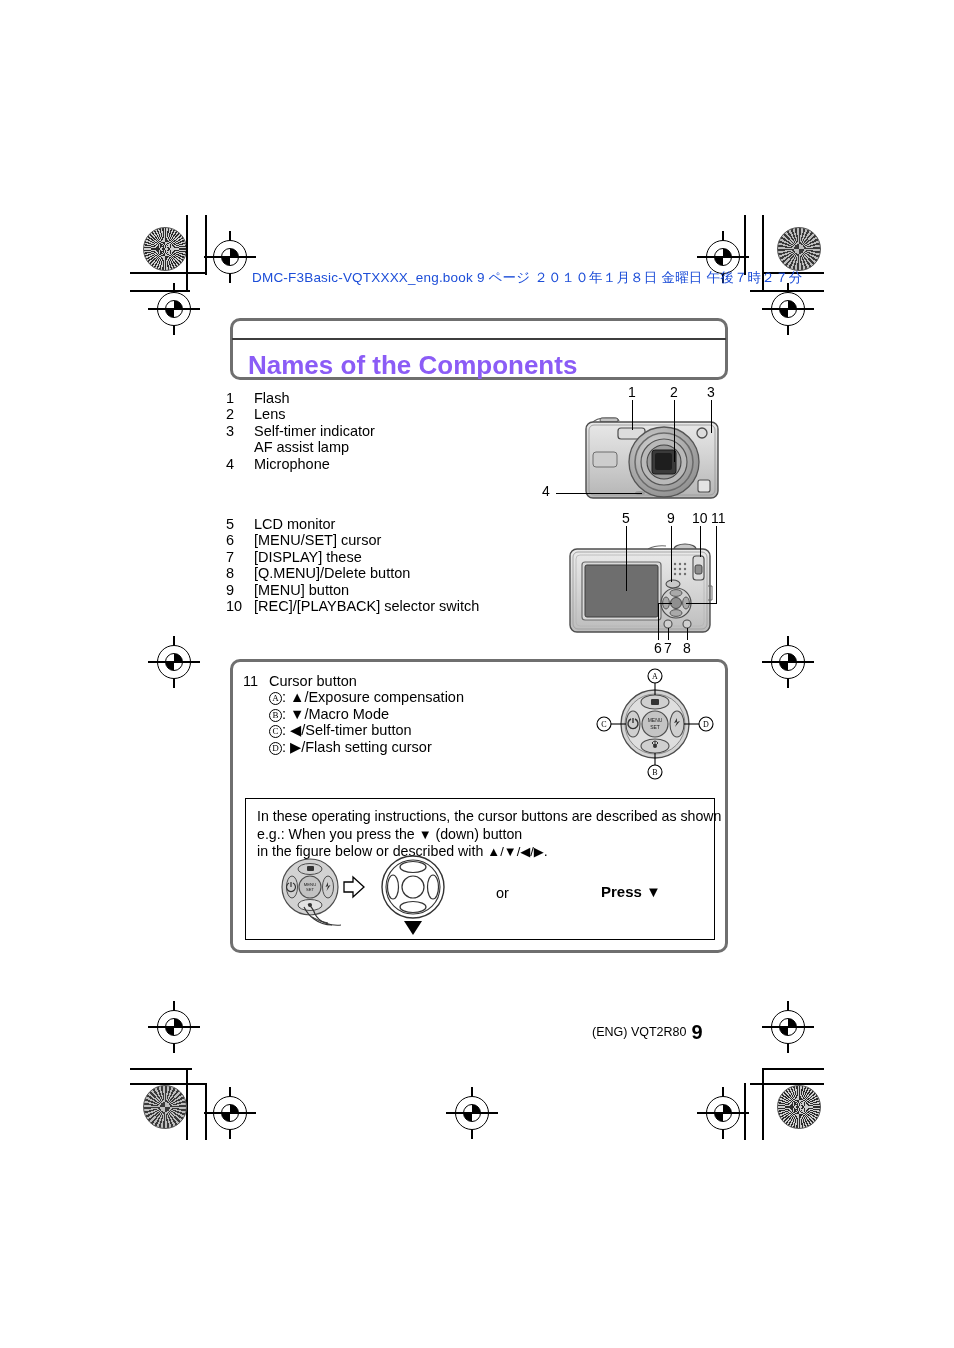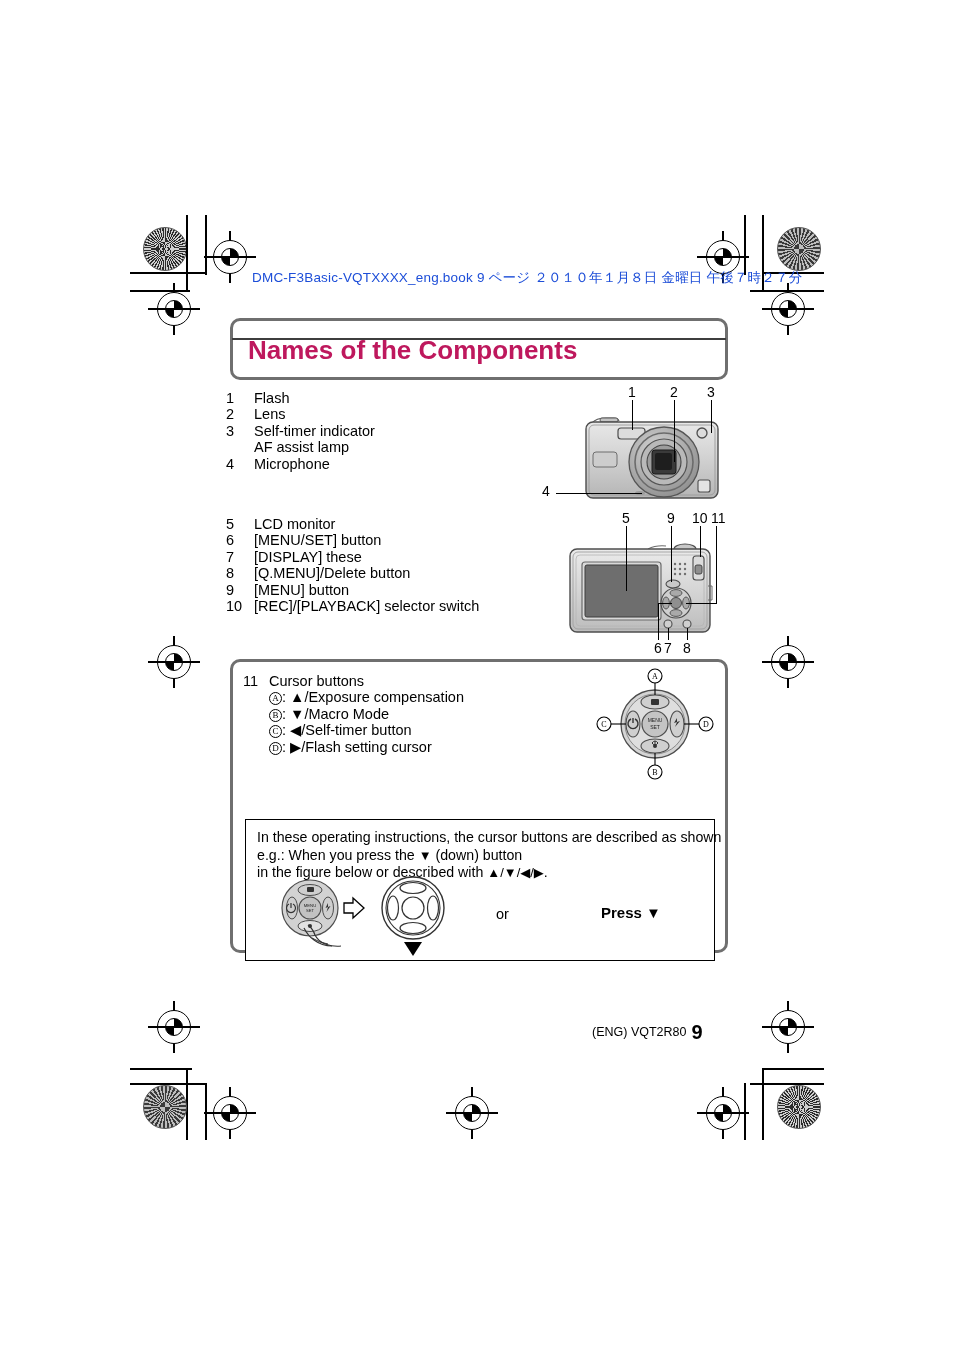--- a/index.html
+++ b/index.html
@@ -77,24 +77,24 @@
     border-radius: 10px;
     background: #fff;
   }
   .title-box .rule {
     position: absolute;
     left: -1px; right: -1px; top: 17px;
     height: 1.5px; background: #3d3d3d;
   }
   .title-text {
     position: absolute;
-    left: 15px; top: 14px;
+    left: 15px; top: 29px;
     font-size: 26px;
     font-weight: bold;
-    color: #be185d;
+    color: #8b5cf6;
     letter-spacing: 0px;
   }
 
   
   .numlist { position: absolute; font-size: 14.5px; line-height: 16.4px; }
   .numlist .row { display: flex; }
   .numlist .num { width: 28px; flex: 0 0 28px; }
   .numlist .lbl { white-space: nowrap; }
   .list-a { left: 226px; top: 390px; }
   .list-b { left: 226px; top: 516px; }
@@ -129,21 +129,20 @@
     font-family: "Liberation Serif", serif;
   }
 
   
   .note {
     position: absolute;
     left: 12px; top: 136px;
     width: 470px; height: 142px;
     border: 1.4px solid #000;
     background: #fff;
-    margin-top: 21px;
   }
   .note-text {
     position: absolute;
     left: 11px; top: 9px;
     font-size: 14.2px;
     line-height: 17.5px;
     white-space: nowrap;
   }
   .arrow-g { font-size: 13px; }
 
@@ -286,21 +285,21 @@
     </div>
   </div>
 
   <div class="numlist list-b">
     <div class="row">
       <span class="num">5</span>
       <span class="lbl">LCD monitor</span>
     </div>
     <div class="row">
       <span class="num">6</span>
-      <span class="lbl">[MENU/SET] button</span>
+      <span class="lbl">[MENU/SET] cursor</span>
     </div>
     <div class="row">
       <span class="num">7</span>
       <span class="lbl">[DISPLAY] these</span>
     </div>
     <div class="row">
       <span class="num">8</span>
       <span class="lbl">[Q.MENU]/Delete button</span>
     </div>
     <div class="row">
@@ -427,21 +426,21 @@
     <div class="leader" style="left:112px;top:110px;width:1.3px;height:12px;"></div>
     <span class="callout" style="left:127px;top:122px;">8</span>
     <div class="leader" style="left:131px;top:110px;width:1.3px;height:12px;"></div>
   </div>
 
   <div class="panel">
 
     <div class="panel-list">
       <div class="row">
         <span class="num">11</span>
-        <span>Cursor buttons</span>
+        <span>Cursor button</span>
       </div>
       <div class="sub">
         <span class="circ">A</span><span>: ▲/Exposure compensation</span>
       </div>
       <div class="sub">
         <span class="circ">B</span><span>: ▼/Macro Mode</span>
       </div>
       <div class="sub">
         <span class="circ">C</span><span>: ◀/Self-timer button</span>
       </div>

